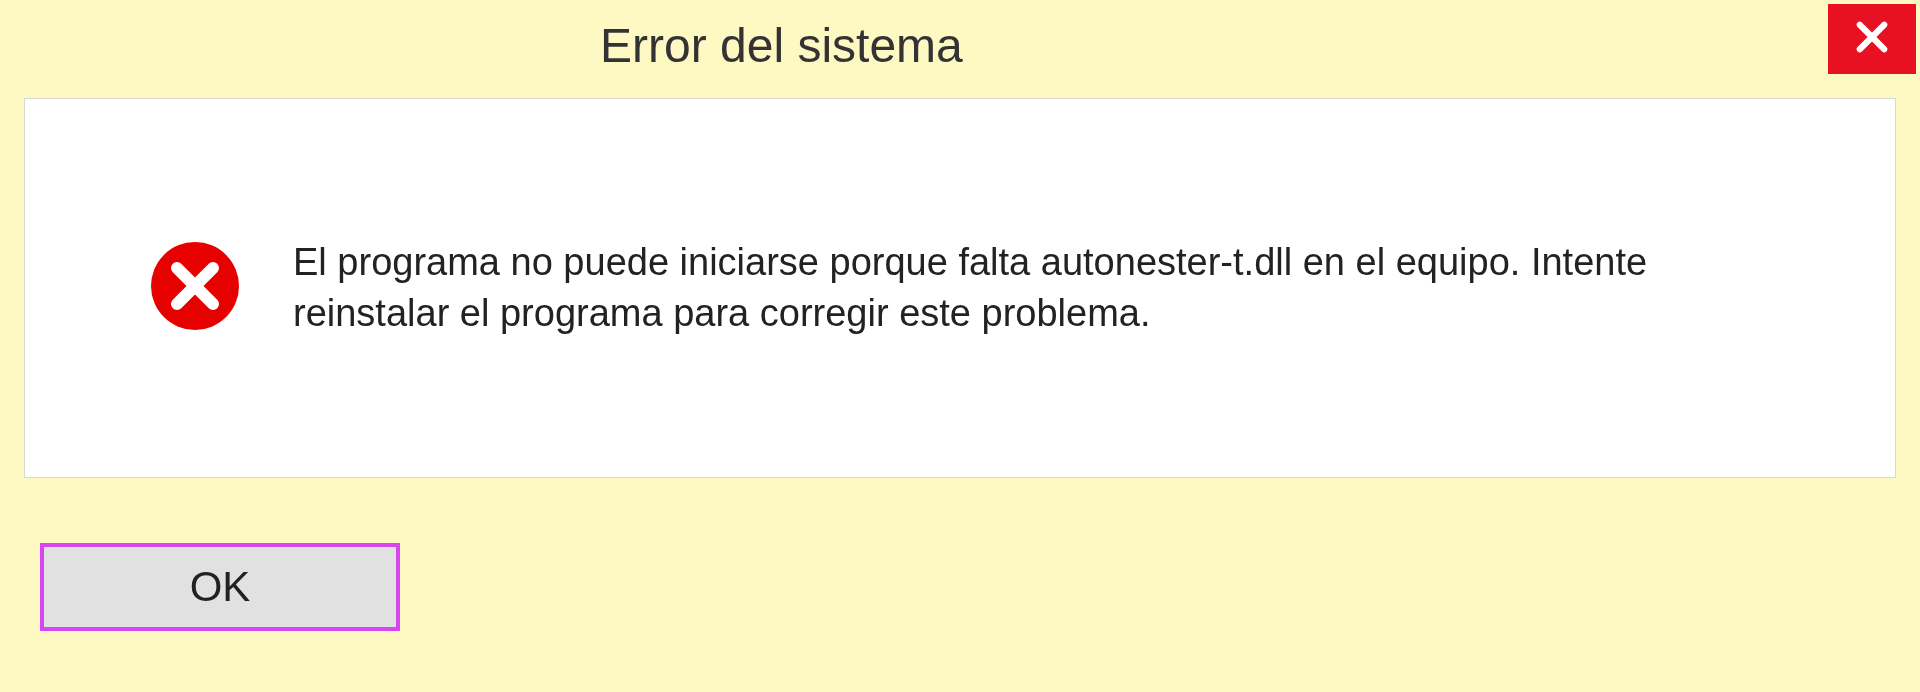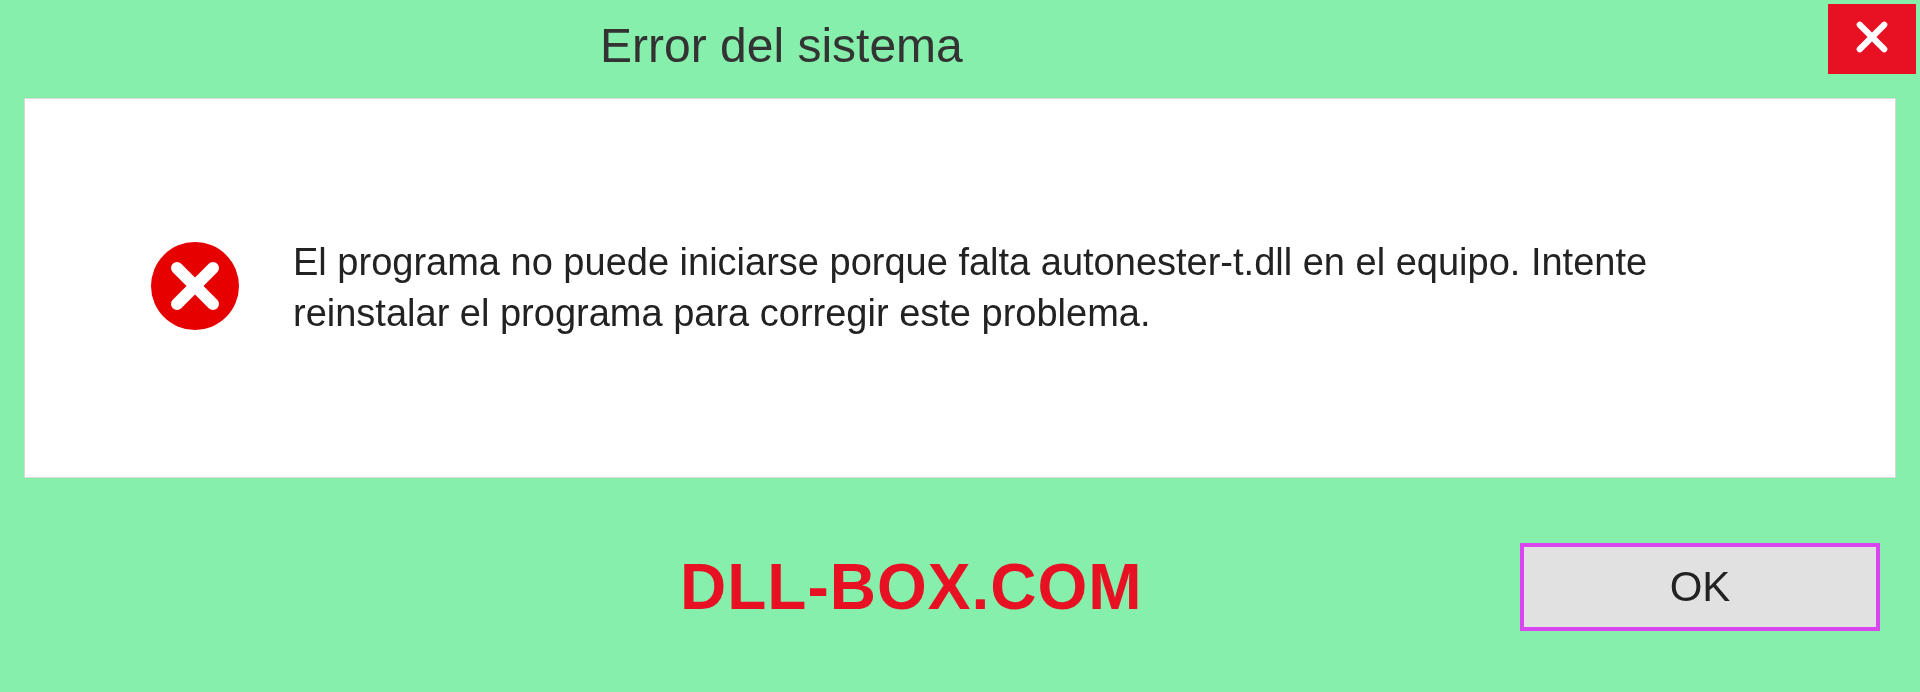--- a/index.html
+++ b/index.html
@@ -10,21 +10,21 @@
     body {
       font-family: "Segoe UI", Tahoma, Arial, sans-serif;
       background: #f0f0f0;
       width: 1920px;
       height: 692px;
       overflow: hidden;
     }
     .dialog-window {
       width: 100%;
       height: 100%;
-      background: #86efac;
+      background: #fef9c3;
       display: flex;
       flex-direction: column;
     }
     .titlebar {
       height: 90px;
       display: flex;
       align-items: center;
       padding-left: 600px;
       position: relative;
     }
@@ -125,17 +125,16 @@
       <svg viewBox="0 0 48 48">
         <circle cx="24" cy="24" r="22" fill="#e60000"></circle>
         <line x1="15" y1="15" x2="33" y2="33" stroke="#ffffff" stroke-width="6" stroke-linecap="round"></line>
         <line x1="33" y1="15" x2="15" y2="33" stroke="#ffffff" stroke-width="6" stroke-linecap="round"></line>
       </svg>
     </div>
     <div class="message-text">El programa no puede iniciarse porque falta autonester-t.dll en el equipo. Intente reinstalar el programa para corregir este problema.</div>
   </div>
 
   <div class="footer">
-    <div class="watermark">DLL-BOX.COM</div>
     <button class="ok-button">OK</button>
   </div>
 
 </div>
 
 </body></html>

